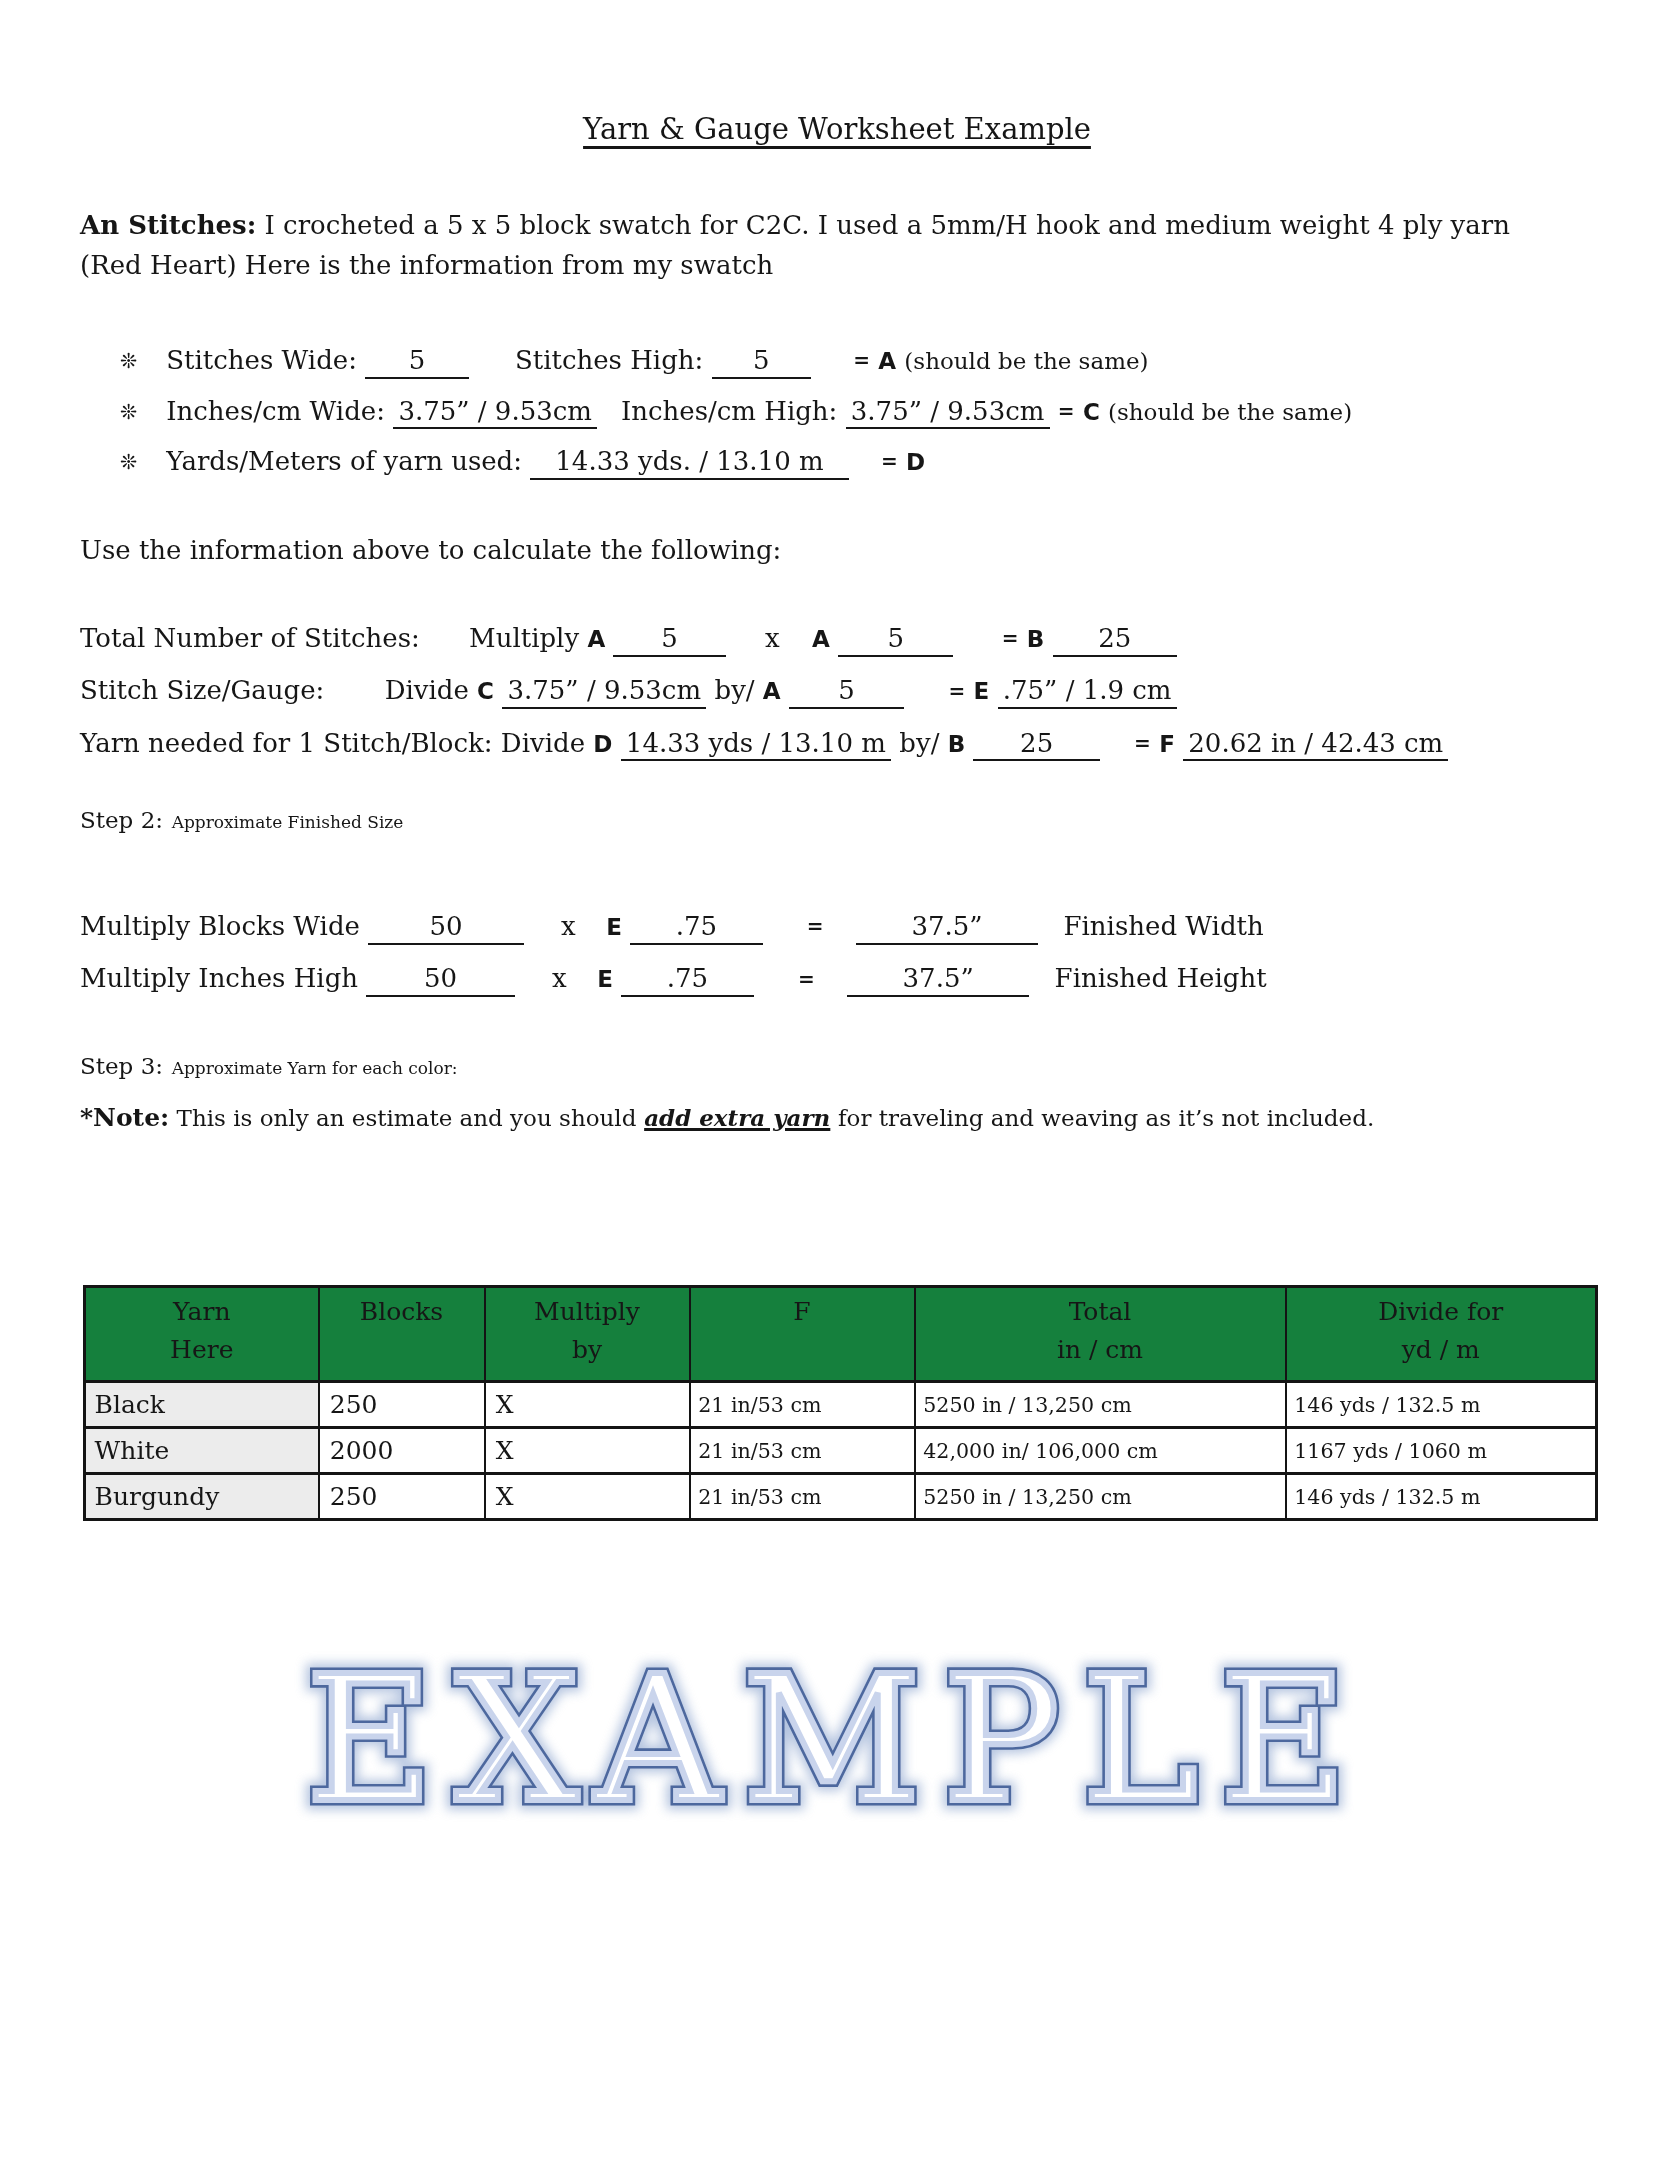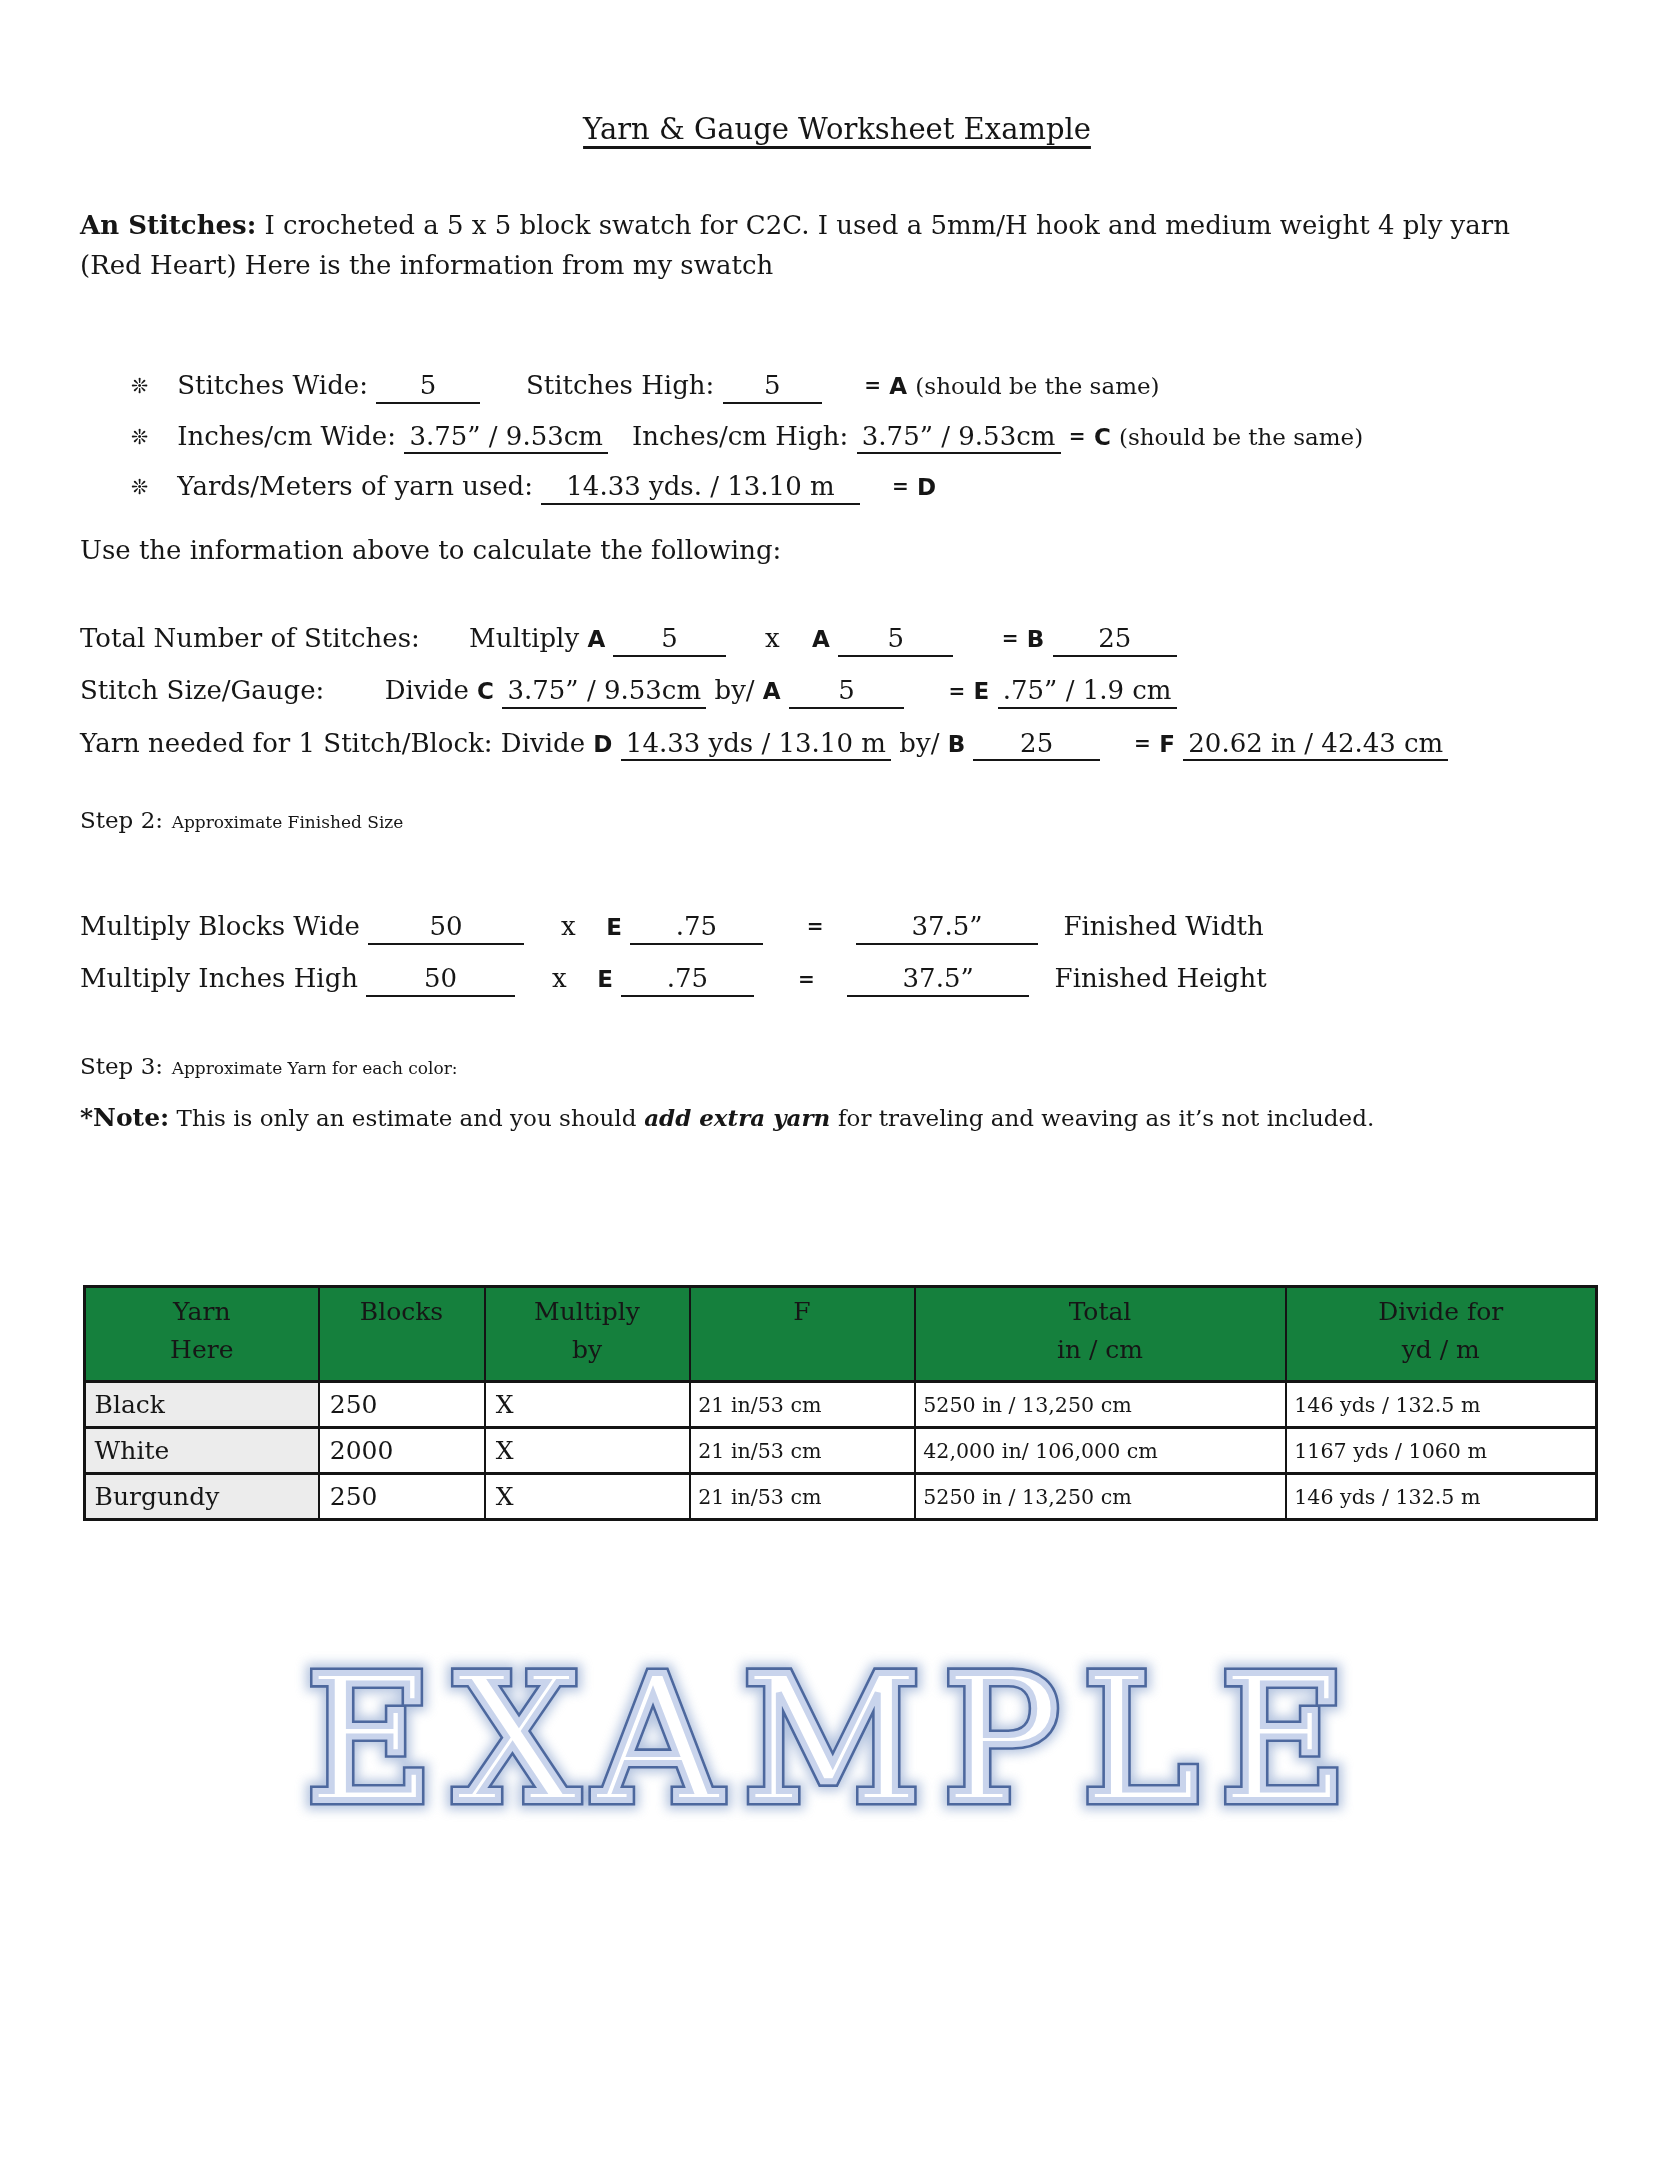--- a/index.html
+++ b/index.html
@@ -8,41 +8,41 @@
     font-family:"DejaVu Serif",serif;color:#161616;overflow:hidden;margin:0 auto;
   }
   .abs{position:absolute;}
   
   .title-wrap{top:112px;left:0;width:100%;text-align:center;}
   .title{font-size:29px;text-decoration:underline;text-decoration-thickness:2.6px;text-underline-offset:6.9px;}
   
   .intro{top:205px;left:80px;width:1540px;font-size:26px;line-height:40px;}
   .intro b{font-weight:bold;}
   
-  .bullets{top:344px;left:131px;font-size:26px;margin-top:25px;}
+  .bullets{top:344px;left:120px;font-size:26px;}
   .bullet-row{margin-bottom:15.5px;line-height:33px;white-space:nowrap;}
   .bi{font-family:"DejaVu Sans",sans-serif;font-size:20.6px;margin-right:29px;position:relative;top:-0.9px;}
   .blank{display:inline-block;border-bottom:2.6px solid #161616;text-align:center;padding:0 5.2px 0.9px;line-height:31px;}
   .L{font-family:"DejaVu Sans",sans-serif;font-weight:bold;font-size:23px;}
   .eqs{font-family:"DejaVu Sans",sans-serif;font-size:20px;font-weight:600;position:relative;top:-1.7px;}
   .paren{font-size:23px;}
   
   .calc-intro{top:535px;left:80px;font-size:26px;}
   .calc{top:621px;left:80px;font-size:26px;}
   .calc-row{margin-bottom:16.3px;line-height:34px;white-space:nowrap;}
   
   .step-head .h1{font-size:23px;}
   .step-head .h2{font-size:17px;margin-left:8.6px;}
   .s2h{top:807px;left:80px;}
   .s2rows{top:909px;left:80px;font-size:26px;}
   .s2row{margin-bottom:16.3px;line-height:34px;white-space:nowrap;}
   .s3h{top:1053px;left:80px;}
   .note{top:1103px;left:80px;font-size:23px;white-space:nowrap;}
   .note b{font-size:25px;}
-  .note .em{font-weight:bold;font-style:italic;text-decoration-thickness:2.6px;margin:0 7.7px;}
+  .note .em{font-weight:bold;font-style:italic;text-decoration:underline;text-decoration-thickness:2.6px;margin:0 7.7px;}
   
   table.yarn{top:1285px;left:83px;border-collapse:collapse;border:3.4px solid #141414;table-layout:fixed;}
   table.yarn th,table.yarn td{border:2.6px solid #141414;border-top-width:3.4px;border-bottom-width:3.4px;overflow:hidden;}
   table.yarn th{background:#15803d;font-weight:normal;font-size:25px;vertical-align:top;text-align:center;height:86px;padding-top:5.2px;line-height:38px;margin-left:15px;}
   table.yarn td{height:41px;vertical-align:middle;text-align:left;}
   td.c-big{font-size:25px;padding-left:10.3px;}
   td.c-first{background:#ececec;padding-left:8.6px;}
   td.c-small{font-size:20.6px;padding-left:7.7px;}
   
   .watermark{top:1631px;left:0;width:100%;text-align:center;}

